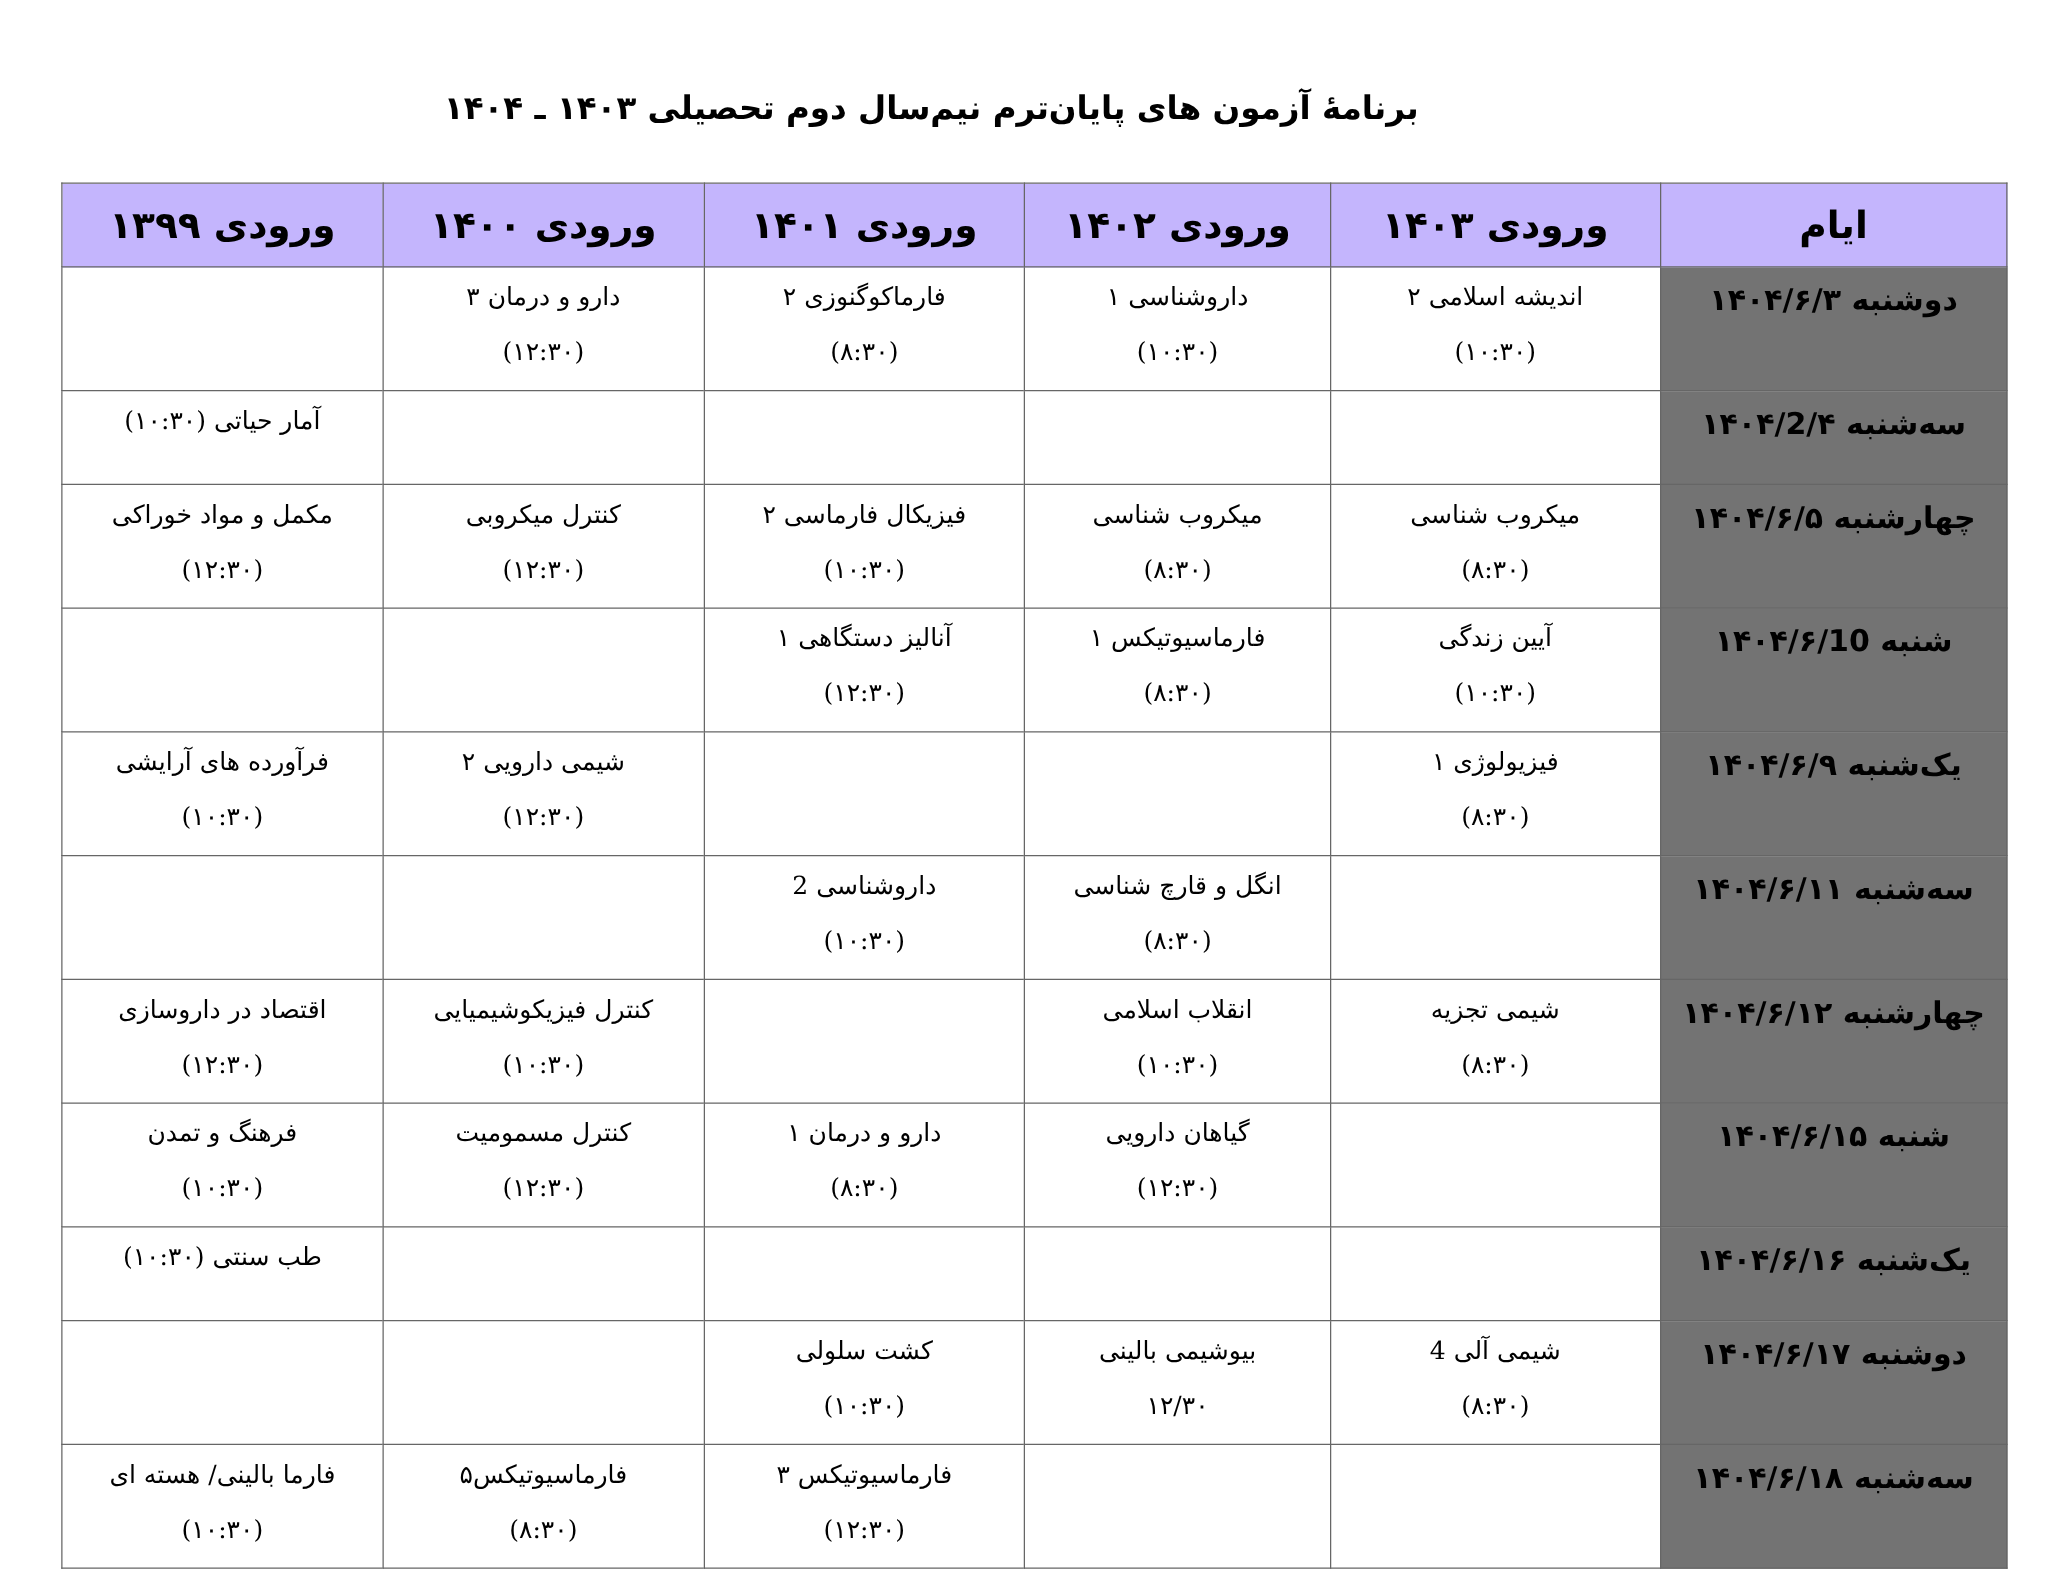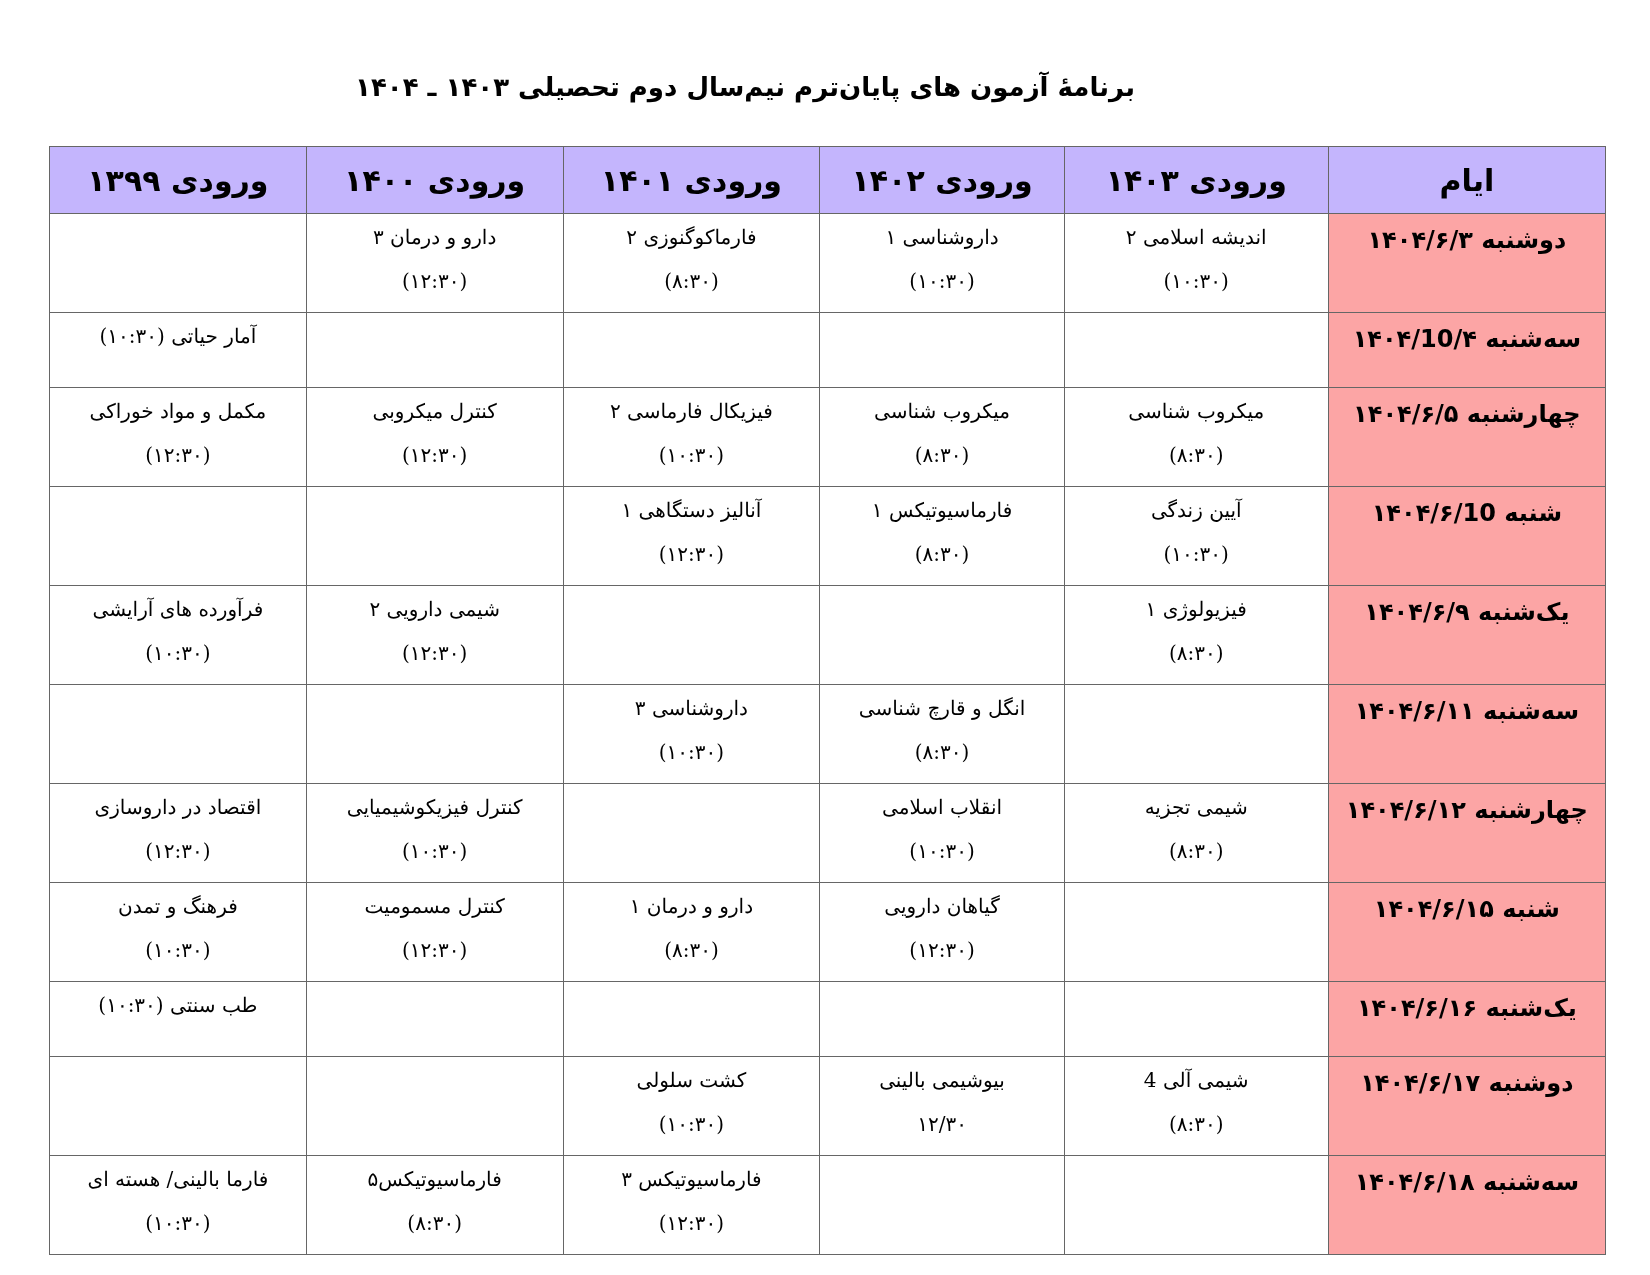--- a/index.html
+++ b/index.html
@@ -17,21 +17,21 @@
     width: 1557px; border-collapse: collapse; direction: rtl; table-layout: fixed;
   }
   table.schedule th, table.schedule td {
     border: 1.5px solid #666; text-align: center; vertical-align: top; padding: 0;
   }
   table.schedule th {
     background: #c4b5fd; height: 66px; vertical-align: middle;
     font-family: "DejaVu Sans", sans-serif; font-weight: bold; font-size: 30px;
   }
   table.schedule td.day {
-    background: #fca5a5; font-weight: bold; font-size: 24px; padding-top: 12px;
+    background: #737373; font-weight: bold; font-size: 24px; padding-top: 12px;
     white-space: nowrap;
   }
   table.schedule td.cell {
     font-family: "DejaVu Serif", serif; font-size: 20px; line-height: 44px; padding-top: 1px;
   }
   tr.r2 td { height: 86px; }
   tr.r1 td { height: 62px; }
   .name, .time { display: block; }
 </style>
 </head>
@@ -76,21 +76,21 @@
         <td class="cell">
           <span class="name">دارو و درمان ۳</span>
           <span class="time">(۱۲:۳۰)</span>
         </td>
         <td class="cell">
           <span class="name"></span>
           <span class="time"></span>
         </td>
       </tr>
       <tr class="r1">
-        <td class="day">سه‌شنبه ۱۴۰۴/10/۴</td>
+        <td class="day">سه‌شنبه ۱۴۰۴/2/۴</td>
         <td class="cell">
           <span class="name"></span>
           <span class="time"></span>
         </td>
         <td class="cell">
           <span class="name"></span>
           <span class="time"></span>
         </td>
         <td class="cell">
           <span class="name"></span>
@@ -178,21 +178,21 @@
         <td class="day">سه‌شنبه ۱۴۰۴/۶/۱۱</td>
         <td class="cell">
           <span class="name"></span>
           <span class="time"></span>
         </td>
         <td class="cell">
           <span class="name">انگل و قارچ شناسی</span>
           <span class="time">(۸:۳۰)</span>
         </td>
         <td class="cell">
-          <span class="name">داروشناسی ۳</span>
+          <span class="name">داروشناسی 2</span>
           <span class="time">(۱۰:۳۰)</span>
         </td>
         <td class="cell">
           <span class="name"></span>
           <span class="time"></span>
         </td>
         <td class="cell">
           <span class="name"></span>
           <span class="time"></span>
         </td>

